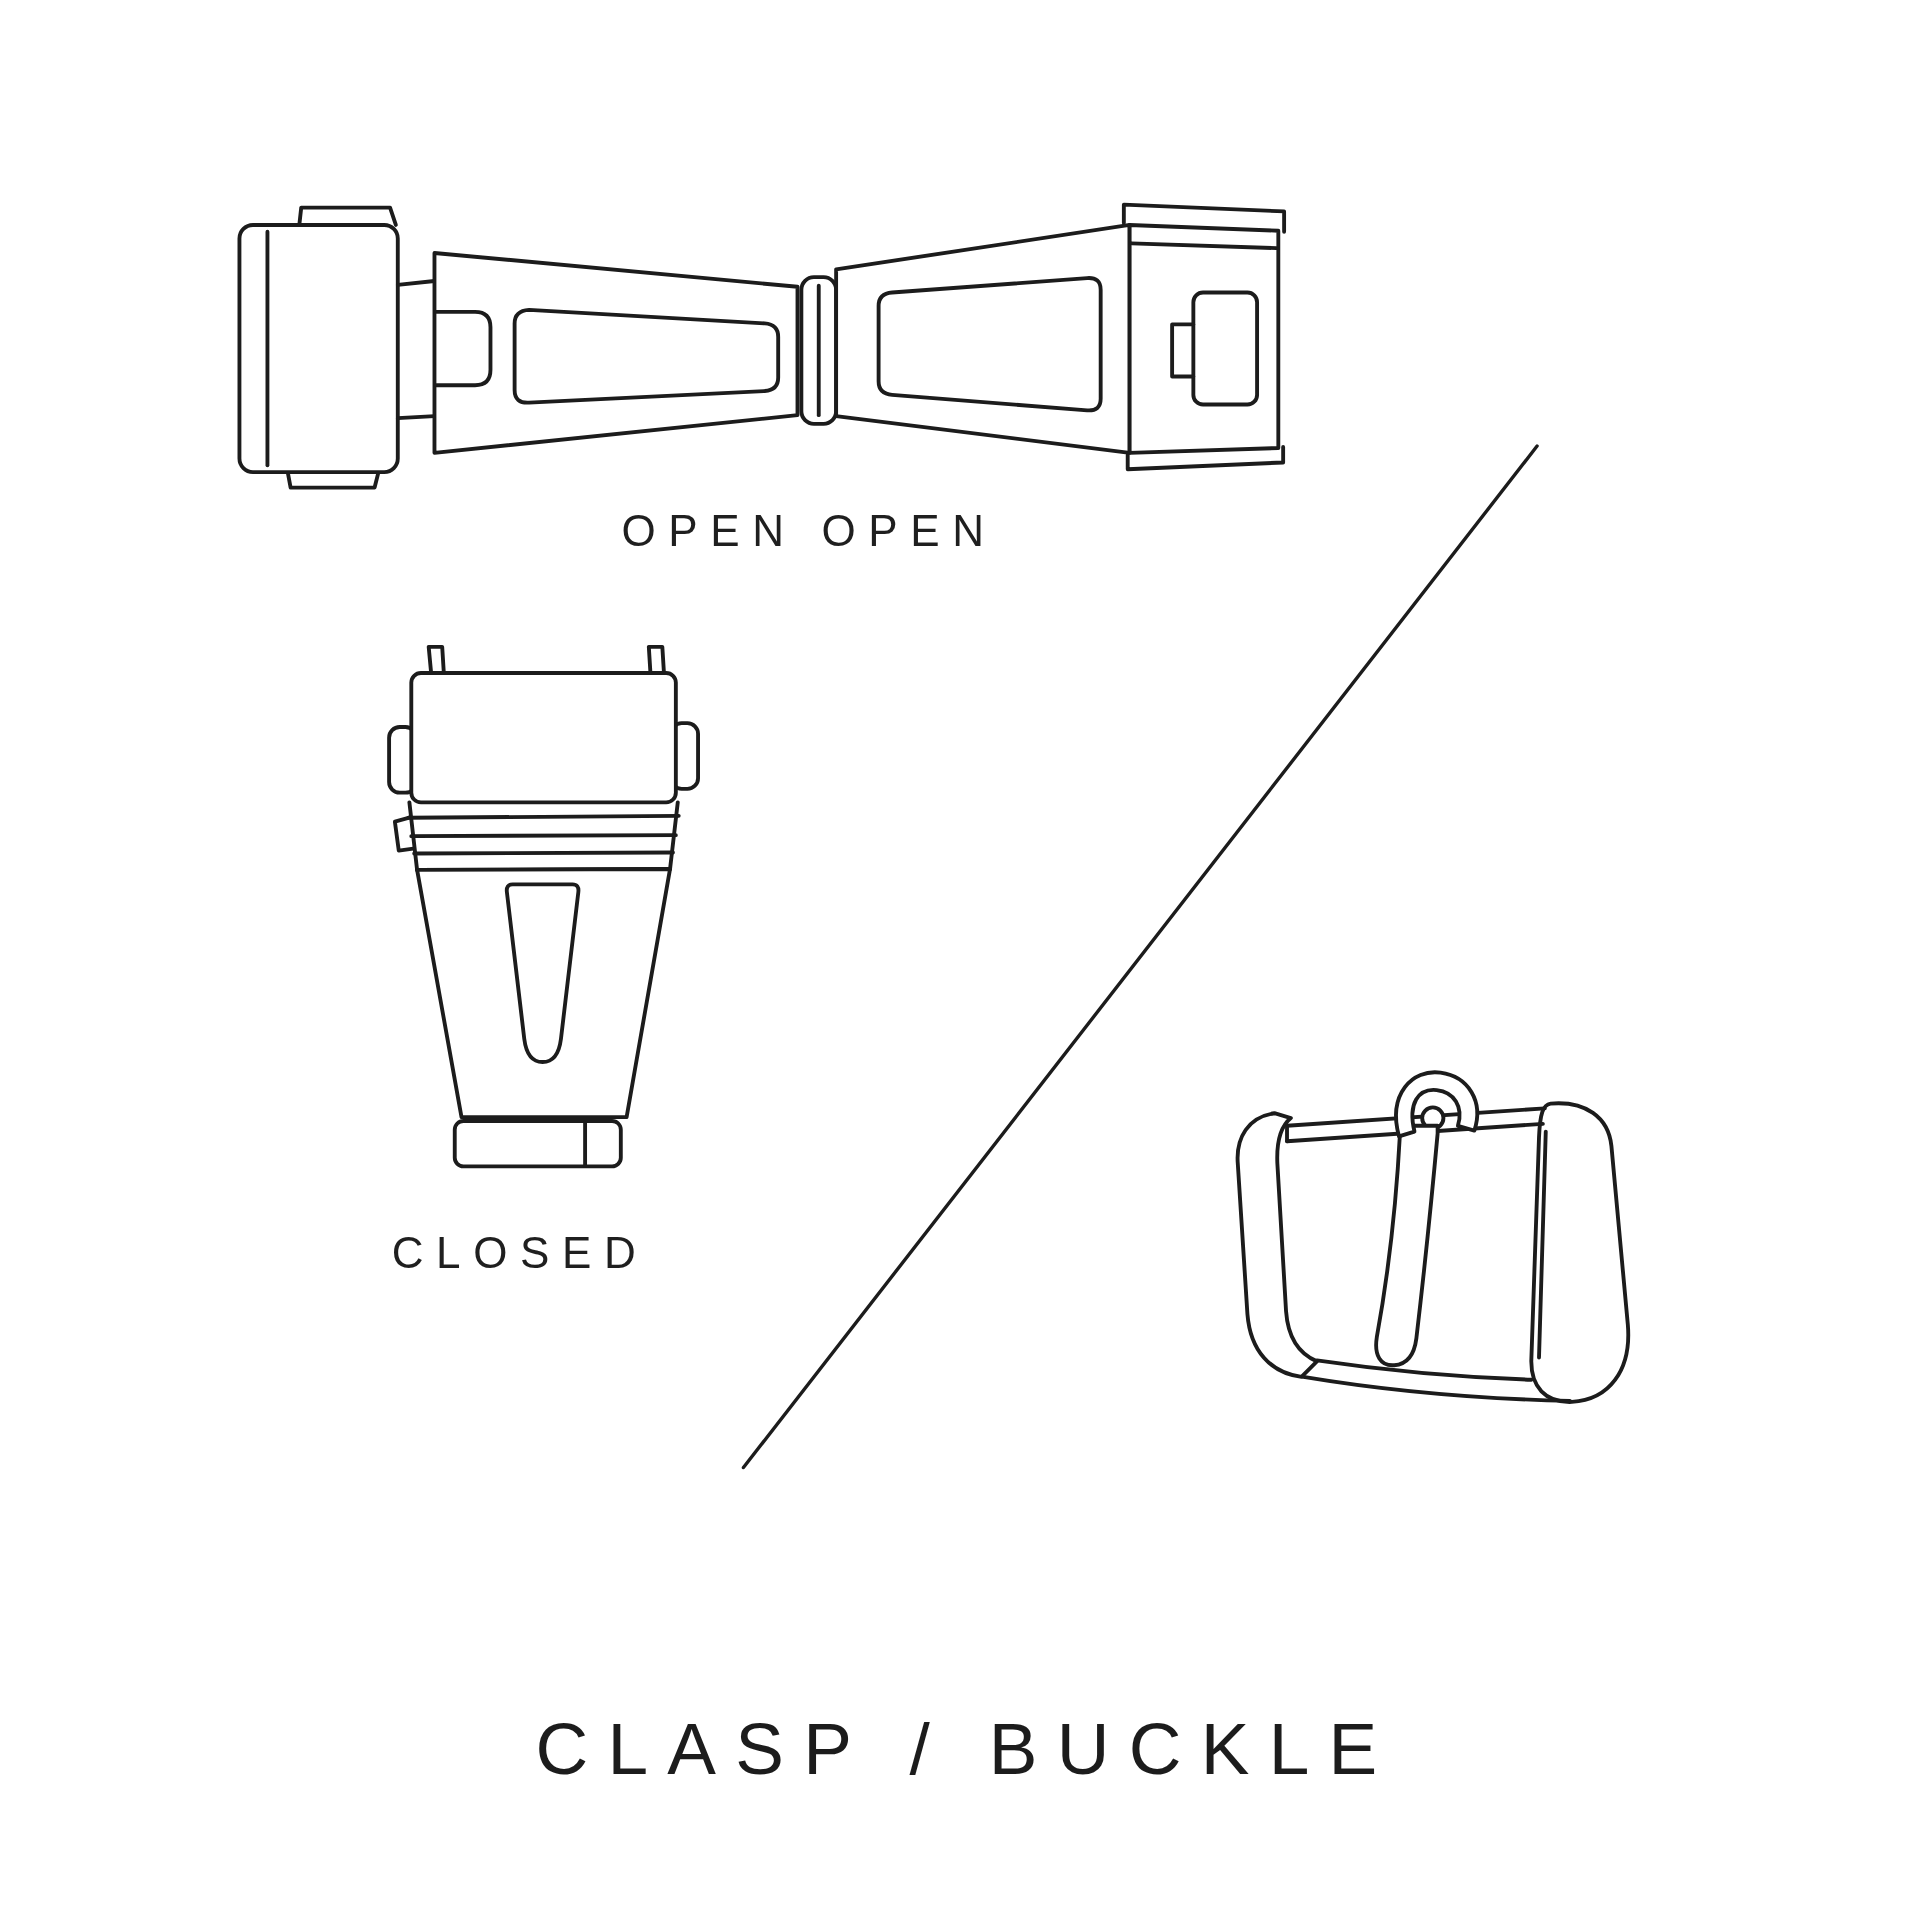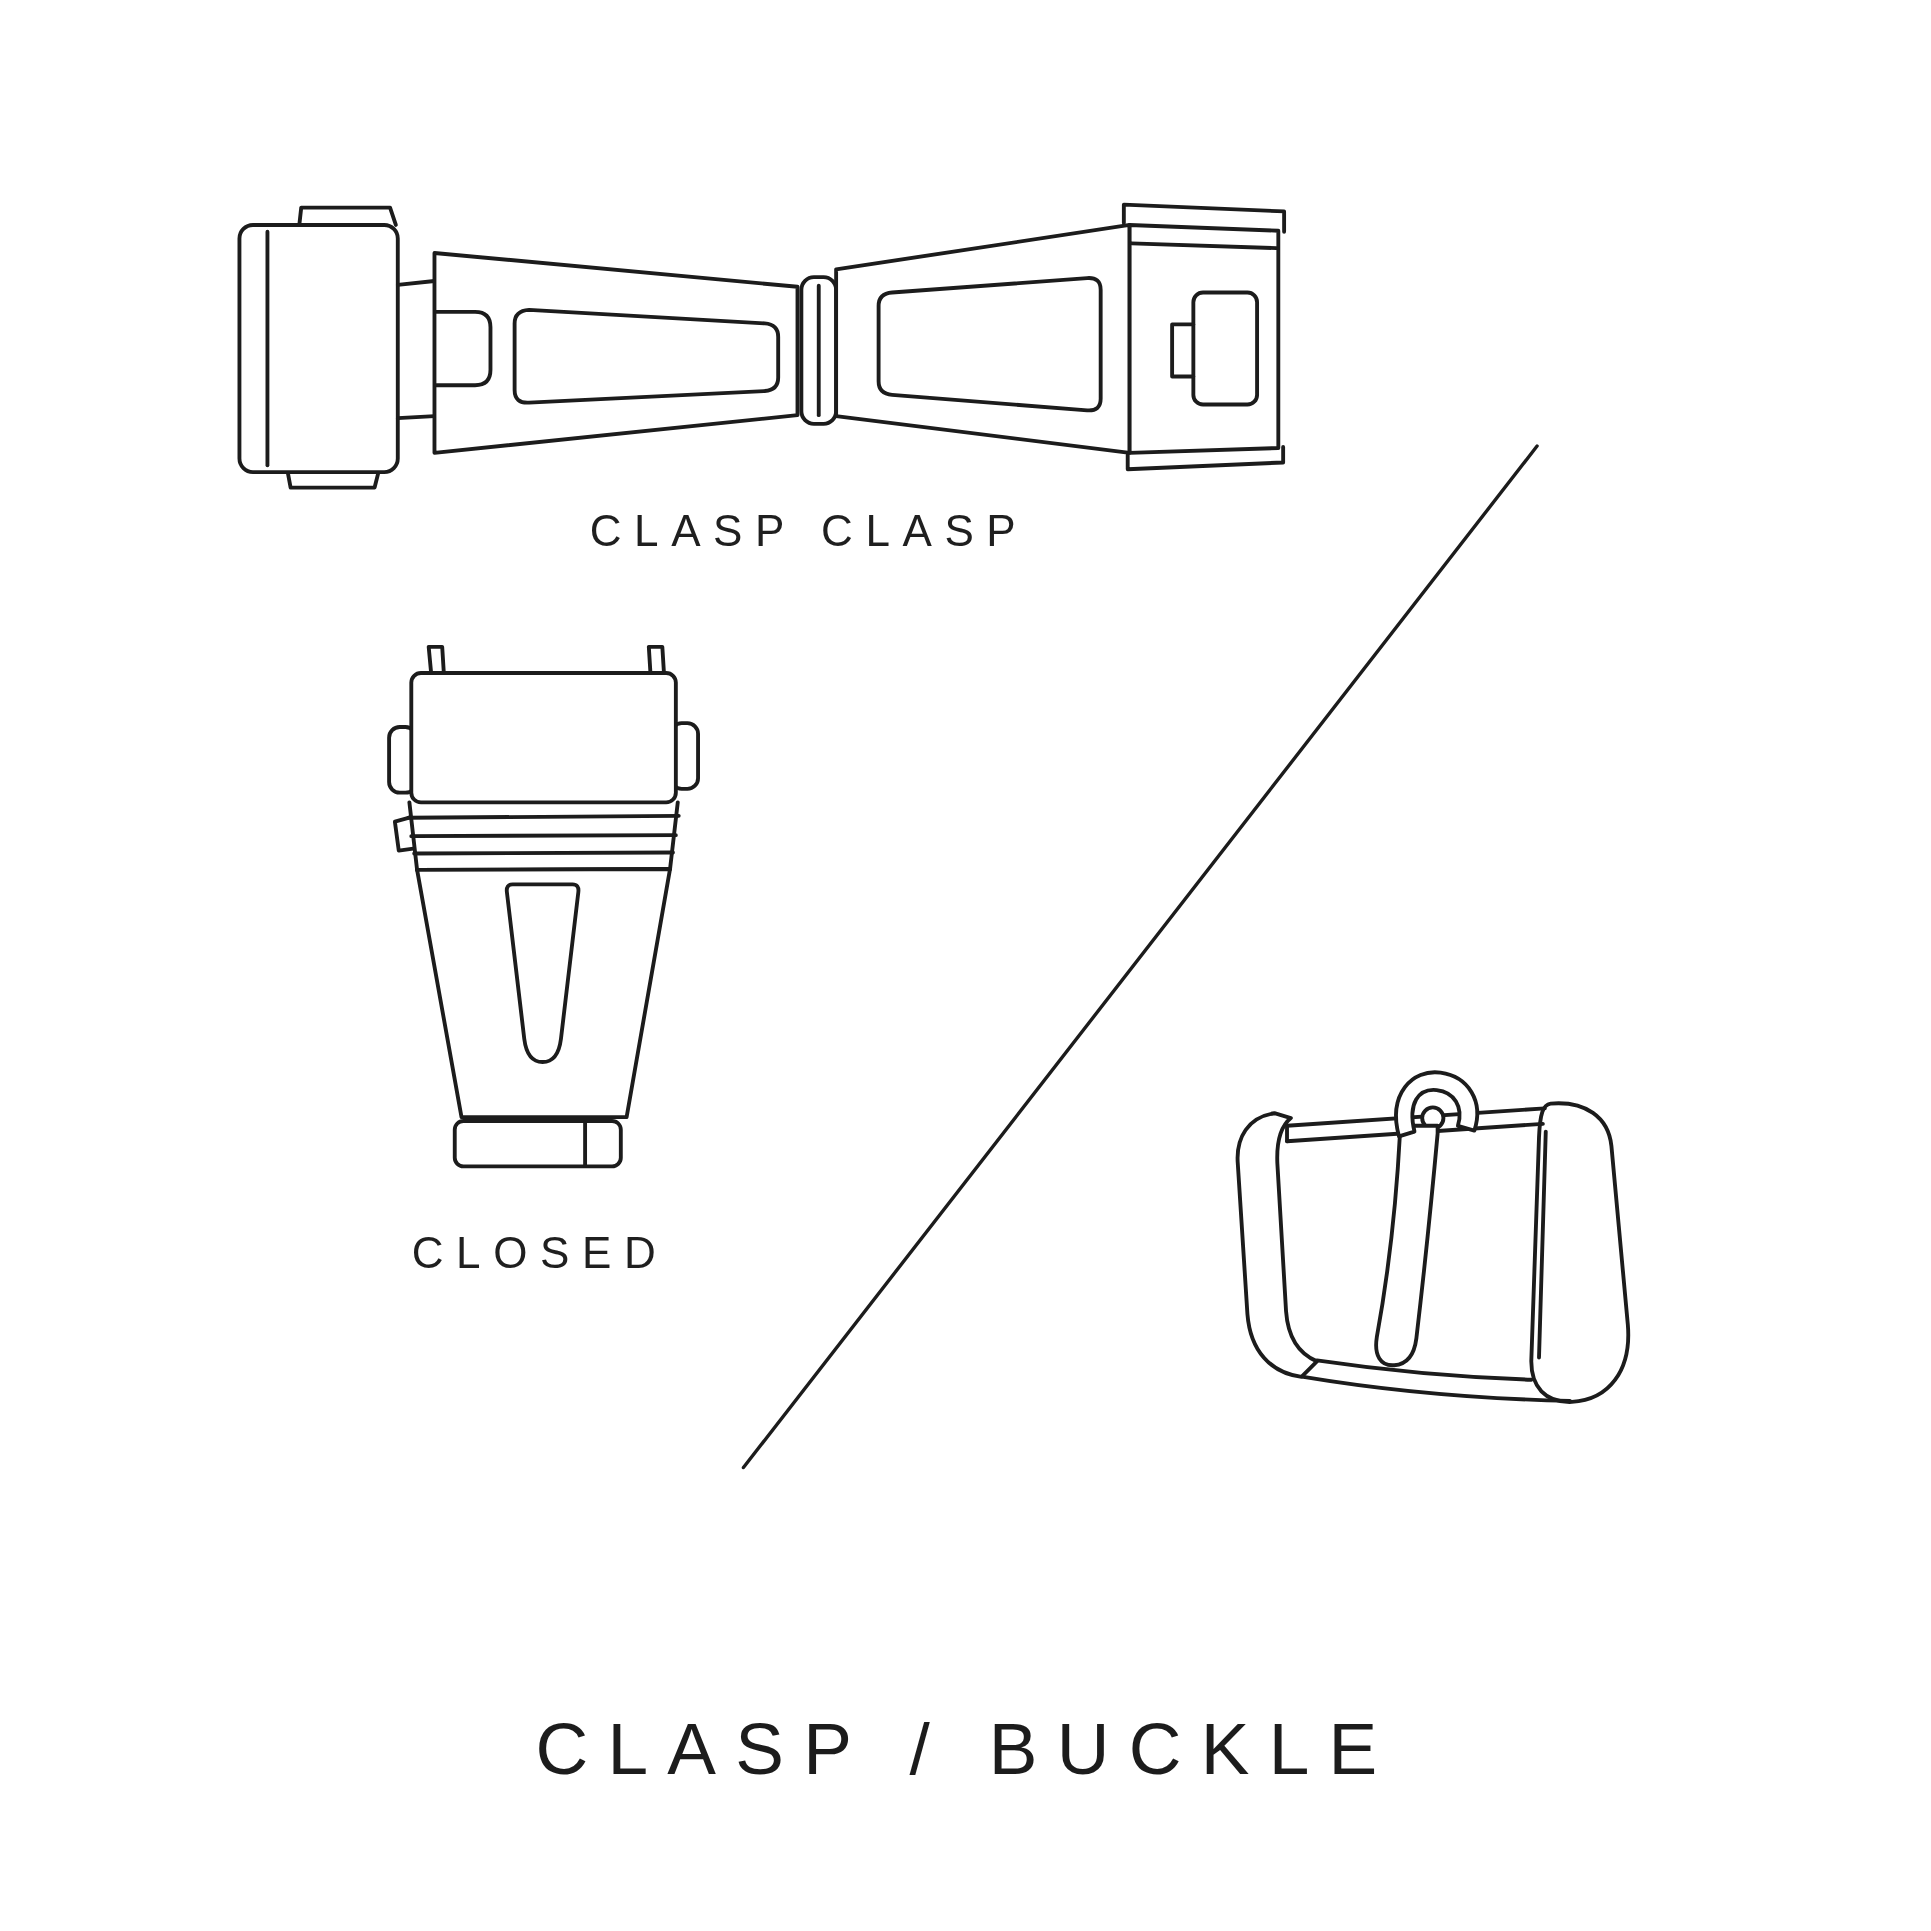--- a/index.html
+++ b/index.html
@@ -22,21 +22,21 @@
   .fig-label {
     position: absolute;
     transform: translateX(-50%);
     color: #1f1f1f;
     font-size: 44px;
     font-weight: 400;
     letter-spacing: 12.6px;
     white-space: nowrap;
   }
   .label-open   { left: 809px;  top: 506px; }
-  .label-closed { left: 540px;  top: 1228px; }
+  .label-closed { left: 520px;  top: 1228px; }
   .main-title {
     position: absolute;
     left: 966px;
     top: 1699px;
     transform: translateX(-50%);
     color: #1c1c1c;
     font-size: 73px;
     font-weight: 500;
     letter-spacing: 19.3px;
     white-space: nowrap;
@@ -138,20 +138,20 @@
       </g>
 
       <circle cx="1484" cy="1158" r="11" fill="#ffffff"></circle>
 
       <path d="M1450 1174 C1446 1250 1436 1330 1426 1385 C1423 1404 1430 1415 1444 1414 C1458 1413 1465 1402 1467 1386 C1475 1318 1483 1240 1489 1174 L1489 1166 L1450 1166 Z" fill="#ffffff"></path>
 
       <path d="M1449 1177 C1437 1133 1463 1107 1492 1111 C1521 1115 1537 1141 1527 1171 L1510 1166 C1516 1146 1506 1131 1488 1129 C1469 1127 1458 1143 1465 1172 Z" fill="#ffffff"></path>
     </g>
   </svg>
 
-  <div class="fig-label label-open">CLASP CLASP</div>
+  <div class="fig-label label-open">OPEN OPEN</div>
 
   <div class="fig-label label-closed">CLOSED</div>
 
   <div class="main-title">CLASP / BUCKLE</div>
 
 </div>
 
 
 </body></html>

